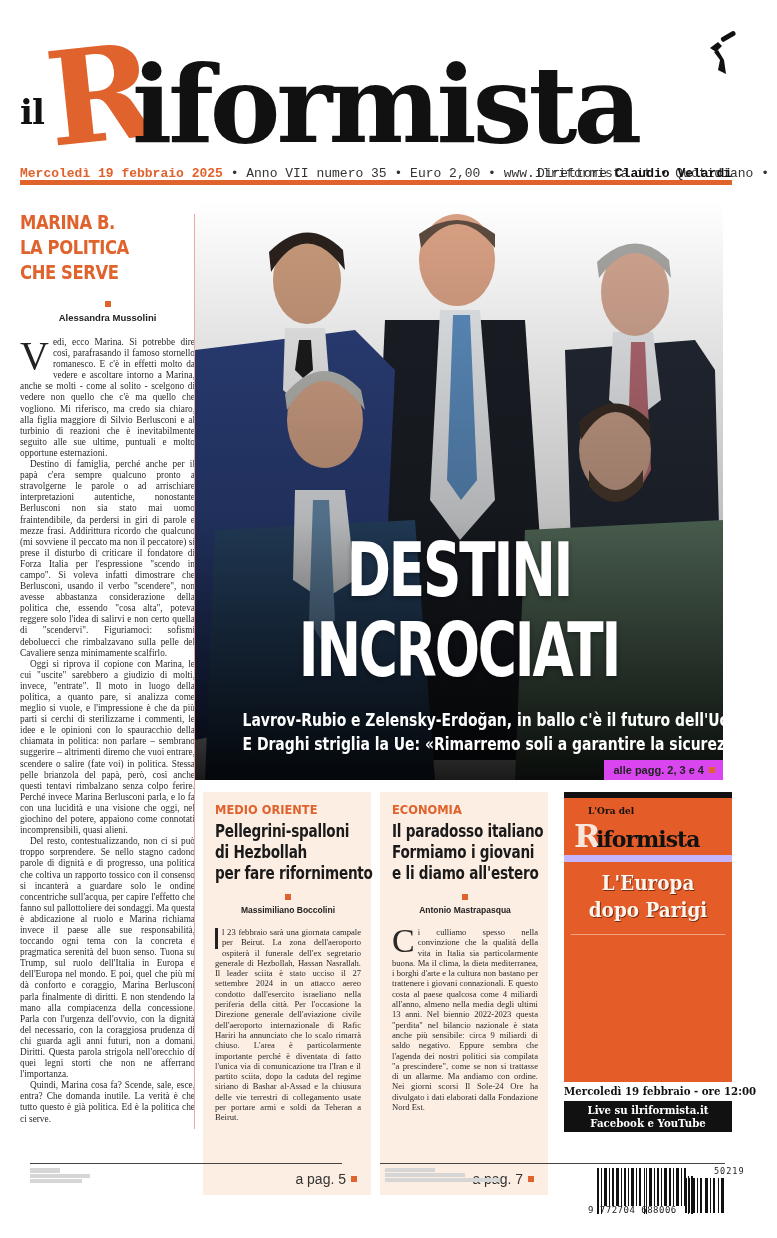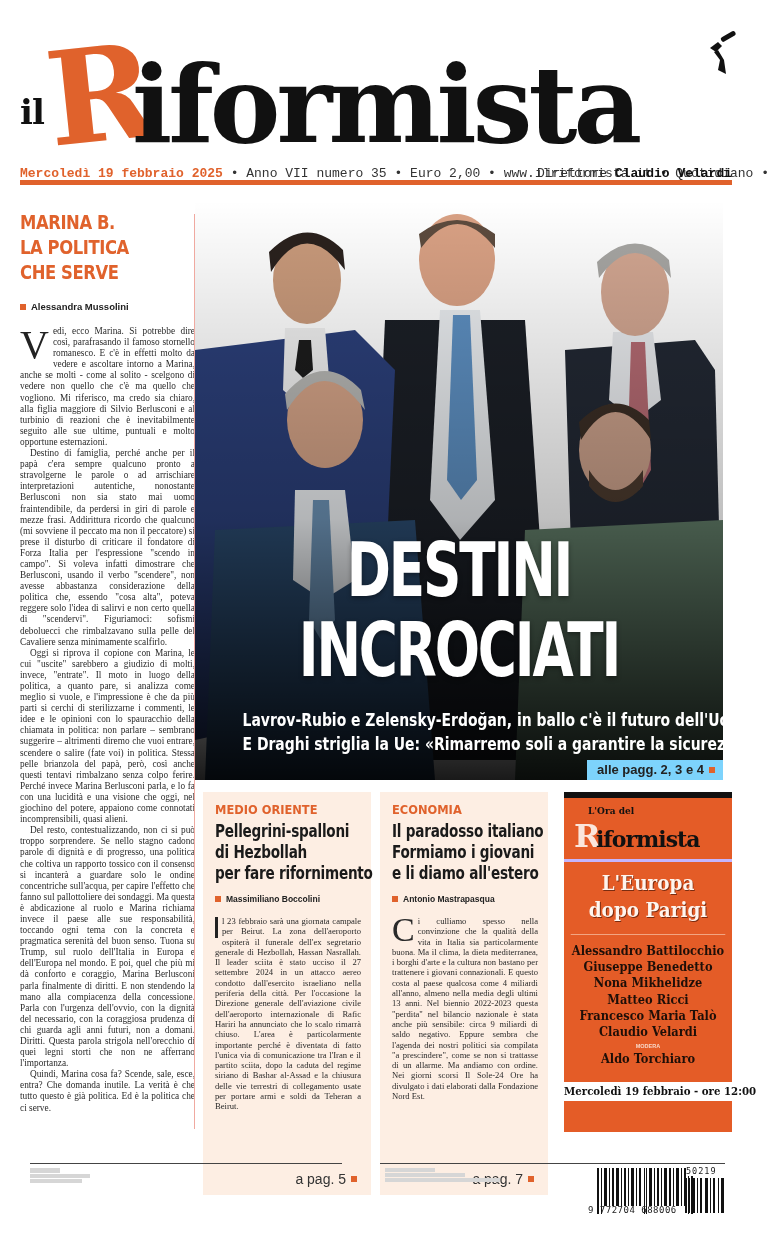--- a/index.html
+++ b/index.html
@@ -15,71 +15,71 @@
   .info-bar { position: absolute; left: 20px; top: 166px; width: 712px; height: 14px; font-family: Liberation Mono, monospace; font-size: 13px; color: #333; white-space: nowrap; }
   .info-bar .date { color: #e0622c; font-weight: bold; }
   .info-bar .dir { position: absolute; right: 0; top: 0; }
   .info-bar .dir b { color: #111; }
   .orange-rule { position: absolute; left: 20px; top: 180px; width: 712px; height: 5px; background: #e0622c; }
 
   
   .left-col { position: absolute; left: 20px; top: 210px; width: 175px; height: 930px; }
   .left-divider { position: absolute; left: 194px; top: 214px; width: 1px; height: 915px; background: #f0a9a0; }
   .lc-title { font-family: "DejaVu Sans", sans-serif; font-weight: bold; font-size: 20px; line-height: 25px; color: #e0622c; letter-spacing: -0.5px; transform: scaleX(0.82); transform-origin: left; width: 210px; }
-  .byline { display: flex; align-items: center; gap: 5px; margin-top: 16px; font-family: "Liberation Sans", sans-serif; font-weight: bold; font-size: 9.5px; color: #222; }
+  .byline { display: flex; align-items: center; gap: 5px; margin-top: 16px; font-family: "Liberation Sans", sans-serif; font-weight: bold; font-size: 9.5px; color: #222; flex-direction: column; }
   .bullet { width: 6px; height: 6px; background: #e0622c; display: inline-block; }
   .body-text { font-size: 9.3px; line-height: 11.1px; text-align: justify; color: #2a2a2a; hyphens: auto; }
   .body-text p { text-indent: 10px; }
   .body-text p.first { text-indent: 0; }
   .dropcap { float: left; font-size: 40px; line-height: 34px; margin-right: 4px; margin-top: 2px; color: #222; }
   .lc-body { margin-top: 14px; }
 
   
   .hero { position: absolute; left: 195px; top: 200px; width: 528px; height: 580px; background: #ffffff; overflow: hidden; }
   .hero-bg { position: absolute; left: 0; top: 0; width: 100%; height: 100%; }
   .hero-title { position: absolute; left: 0; top: 330px; width: 528px; text-align: center; font-family: "DejaVu Sans", sans-serif; font-weight: bold; color: #ffffff; font-size: 74px; line-height: 80px; letter-spacing: -3px; transform: scaleX(0.72); transform-origin: center; text-shadow: 0 2px 6px rgba(0,0,0,0.4); }
   .hero-sub { position: absolute; left: 0; top: 508px; width: 528px; text-align: center; font-family: "DejaVu Sans", sans-serif; font-weight: bold; color: #ffffff; font-size: 17px; line-height: 24px; transform: scaleX(0.82); transform-origin: center; white-space: nowrap; }
   .hero-sub div { white-space: nowrap; }
-  .hero-ref { position: absolute; right: 0; top: 560px; height: 20px; padding: 0 8px 0 10px; background: #7dd3fc; font-family: "Liberation Sans", sans-serif; font-weight: bold; font-size: 13px; line-height: 20px; color: #222; display: flex; align-items: center; gap: 5px; margin-left: 12px; }
+  .hero-ref { position: absolute; right: 0; top: 560px; height: 20px; padding: 0 8px 0 10px; background: #d946ef; font-family: "Liberation Sans", sans-serif; font-weight: bold; font-size: 11px; line-height: 20px; color: #222; display: flex; align-items: center; gap: 5px; margin-left: 12px; }
 
   
   .box { position: absolute; top: 792px; width: 168px; height: 403px; background: #fdeee3; padding: 10px 10px 0 12px; }
   .box.b1 { left: 203px; }
   .box.b2 { left: 380px; }
   .kicker { font-family: "DejaVu Sans", sans-serif; font-weight: bold; font-size: 13px; color: #e0622c; transform: scaleX(0.88); transform-origin: left; white-space: nowrap; }
   .box-title { margin-top: 4px; font-family: "DejaVu Sans", sans-serif; font-weight: bold; font-size: 17px; line-height: 21px; color: #1a1a1a; transform: scaleX(0.8); transform-origin: left; width: 200px; letter-spacing: -0.3px; }
   .box .byline { margin-top: 10px; font-size: 8.5px; }
   .box-body { margin-top: 12px; font-size: 8.6px; line-height: 10.3px; }
   .dropcap-bar { float: left; width: 3px; height: 21px; background: #222; margin: 1px 4px 0 0; }
   .dropcap-c { float: left; font-size: 34px; line-height: 28px; margin-right: 3px; }
   .box-ref { position: absolute; right: 14px; bottom: 8px; font-family: "Liberation Sans", sans-serif; font-size: 14px; color: #333; display: flex; align-items: center; gap: 5px; }
 
   
   .event { position: absolute; left: 564px; top: 792px; width: 168px; height: 340px; background: #e45c27; }
   .event-topbar { height: 6px; background: #111; }
-  .ev-logo { position: relative; height: 64px; border-bottom: 3px solid #c4b5fd; }
+  .ev-logo { position: relative; height: 64px; border-bottom: 7px solid #c4b5fd; }
   .ev-logo .small { position: absolute; left: 24px; top: 8px; font-family: "DejaVu Serif", serif; font-size: 9px; color: #111; font-weight: bold; }
   .ev-logo .R { position: absolute; left: 10px; top: 22px; font-family: "DejaVu Serif", serif; font-weight: bold; font-size: 32px; color: #fbe6dc; line-height: 1; }
   .ev-logo .rest { position: absolute; left: 32px; top: 30px; font-family: "DejaVu Serif", serif; font-weight: bold; font-size: 22px; color: #111; letter-spacing: -1px; line-height: 1; }
   .ev-headline { height: 73px; border-bottom: 1px solid #f2a582; text-align: center; font-family: "DejaVu Serif", serif; font-weight: bold; font-size: 20px; line-height: 27px; color: #fff5ee; padding-top: 8px; text-shadow: 1px 1px 0 #7a2c10; transform: scaleX(0.92); }
   .ev-speakers { padding-top: 8px; text-align: center; font-family: "DejaVu Serif", serif; font-weight: bold; font-size: 12.4px; line-height: 16.2px; color: #1e0f08; }
   .ev-speakers div { white-space: nowrap; transform: scaleX(0.92); }
   .ev-mod { font-family: "Liberation Sans", sans-serif; font-size: 6px; color: #f9d8c8; font-weight: bold; margin-top: 2px; line-height: 9px; }
   .ev-mod-name { font-family: "DejaVu Serif", serif; font-weight: bold; font-size: 12.4px; color: #1e0f08; line-height: 16px; }
   .ev-date { position: absolute; left: 0; top: 290px; width: 168px; height: 19px; background: #ffffff; text-align: center; font-family: "DejaVu Serif", serif; font-weight: bold; font-size: 10.2px; line-height: 19px; color: #111; white-space: nowrap; }
   .ev-live { position: absolute; left: 0; top: 309px; width: 168px; height: 31px; background: #111; text-align: center; font-family: "DejaVu Serif", serif; font-weight: bold; font-size: 10.2px; line-height: 13px; color: #fff; padding-top: 3px; }
 
   
   .footer-rule { position: absolute; left: 30px; top: 1163px; width: 312px; height: 1px; background: #444; }
   .footer-rule2 { position: absolute; left: 380px; top: 1163px; width: 345px; height: 1px; background: #444; }
   .foot-small { position: absolute; font-family: "Liberation Sans", sans-serif; font-size: 4px; line-height: 5px; color: #555; }
   .barcode { position: absolute; left: 597px; top: 1168px; width: 100px; height: 46px; }
   .barcode-num { position: absolute; left: 588px; top: 1205px; font-family: "DejaVu Sans Mono", monospace; font-size: 9px; color: #222; letter-spacing: 0.5px; }
   .addon { position: absolute; left: 685px; top: 1168px; width: 42px; height: 45px; }
-  .addon-num { position: absolute; left: 686px; top: 1166px; font-family: "DejaVu Sans Mono", monospace; font-size: 8.5px; color: #222; letter-spacing: 1px; background: #fff; }
+  .addon-num { position: absolute; left: 686px; top: 1166px; font-family: "DejaVu Sans Mono", monospace; font-size: 8.5px; color: #222; letter-spacing: 1px; background: #fff; padding-left: 28px; }
 </style>
 </head>
 <body>
 
 <div class="masthead">
   <span class="mh-il">il</span>
   <span class="mh-R">R</span>
   <span class="mh-rest">iformista</span>
   <svg class="mh-figure" viewBox="0 0 32 46">
     <path d="M4 18 L12 12 L16 16 L10 22 Z" fill="#111"></path>
@@ -213,31 +213,25 @@
   <div class="event-topbar"></div>
   <div class="ev-logo">
     <span class="small">L'Ora del</span>
     <span class="R">R</span>
     <span class="rest">iformista</span>
   </div>
   <div class="ev-headline">
     <div>L'Europa</div>
     <div>dopo Parigi</div>
   </div>
-  <div class="ev-speakers">
-    <div>Alessandro Battilocchio</div>
-    <div>Giuseppe Benedetto</div>
-    <div>Nona Mikhelidze</div>
-    <div>Matteo Ricci</div>
-    <div>Francesco Maria Talò</div>
-    <div>Claudio Velardi</div>
-    <div class="ev-mod">MODERA</div>
-    <div class="ev-mod-name">Aldo Torchiaro</div>
-  </div>
   <div class="ev-date">Mercoledì 19 febbraio - ore 12:00</div>
+  <div class="ev-live">
+    <div>Live su ilriformista.it</div>
+    <div>Facebook e YouTube</div>
+  </div>
 </div>
 
 <div class="footer-rule"></div>
 <div class="footer-rule2"></div>
 <div class="foot-small" style="left:30px; top:1168px; width:90px;">
   <div style="height:5px;background:#d6d6d6;width:30px;margin-bottom:1px"></div>
   <div style="height:4px;background:#d6d6d6;width:60px;margin-bottom:1px"></div>
   <div style="height:4px;background:#d6d6d6;width:52px"></div>
 </div>
 <div class="foot-small" style="left:385px; top:1168px; width:120px;">

